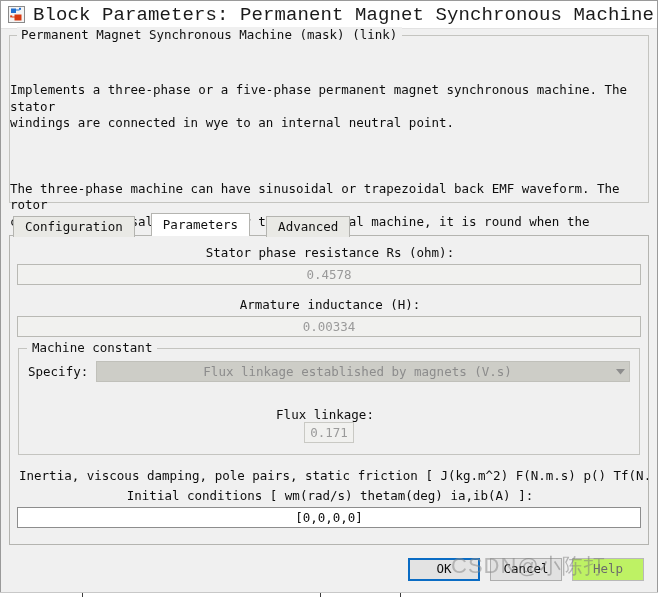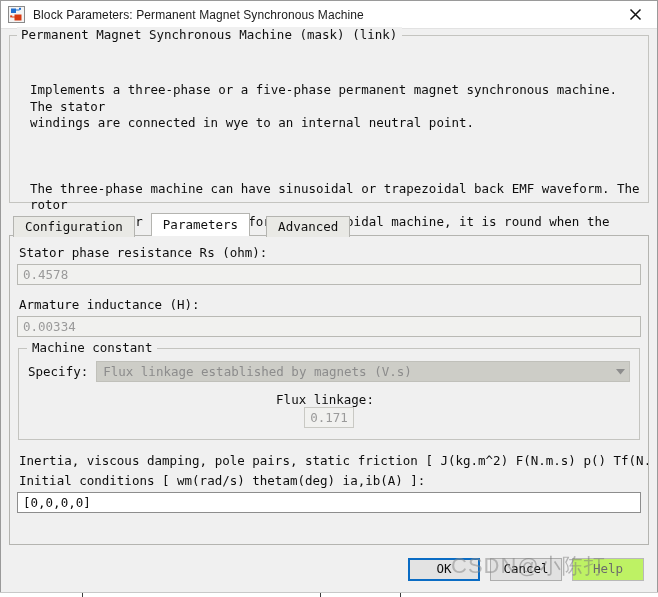--- a/index.html
+++ b/index.html
@@ -37,23 +37,23 @@
     border-bottom: 1px solid #e2e2e2;
   }
   .app-icon {
     width: 17px;
     height: 17px;
     margin-right: 8px;
     flex: none;
     position: relative;
   }
   .title-text {
-    font-size: 12px;
+    font-size: 19px;
     color: #1b1b1b;
-    font-family: Liberation Sans, sans-serif;
+    font-family: Liberation Mono, monospace;
     letter-spacing: 0.1px;
     white-space: nowrap;
   }
   .titlebar-spacer { flex: 1 1 auto; }
   .close-btn {
     width: 44px;
     height: 27px;
     display: flex;
     align-items: center;
     justify-content: center;
@@ -69,21 +69,21 @@
     flex: 1 1 auto;
     display: flex;
     flex-direction: column;
     min-height: 0;
   }
   .desc-group {
     border: 1px solid #c4c4c0;
     border-radius: 0;
     position: relative;
     margin: 2px 0 0 0;
-    padding: 13px 8px 8px 20px;
+    padding: 13px 8px 8px 0;
     box-sizing: border-box;
     background: #f0f0f0;
     height: 168px;
     min-height: 168px;
   }
   .desc-legend {
     position: absolute;
     top: -9px;
     left: 7px;
     background: #f0f0f0;
@@ -144,20 +144,21 @@
   .tabpanel {
     border: 1px solid #b4b4b0;
     background: #f0f0f0;
     flex: 1 1 auto;
     min-height: 0;
     padding: 8px 7px 0 7px;
     box-sizing: border-box;
     position: relative;
     top: -1px;
     overflow: hidden;
+    text-align: center;
   }
   .field-label {
     font-family: "DejaVu Sans Mono", monospace;
     font-size: 12.5px;
     color: #0d0d0d;
     line-height: 17px;
     margin: 0 0 3px 2px;
     white-space: nowrap;
   }
   .txtbox {
@@ -198,21 +199,21 @@
     padding: 0 5px;
     font-family: "DejaVu Sans Mono", monospace;
     font-size: 12.5px;
     color: #101010;
     line-height: 16px;
     white-space: nowrap;
   }
   .mc-row {
     display: flex;
     align-items: center;
-    margin-bottom: 10px;
+    margin-bottom: 25px;
   }
   .mc-row:last-child { margin-bottom: 0; flex-direction: column; }
   .mc-row .lbl {
     font-family: "DejaVu Sans Mono", monospace;
     font-size: 12.5px;
     color: #0d0d0d;
     white-space: nowrap;
     margin-right: 8px;
     flex: none;
   }

